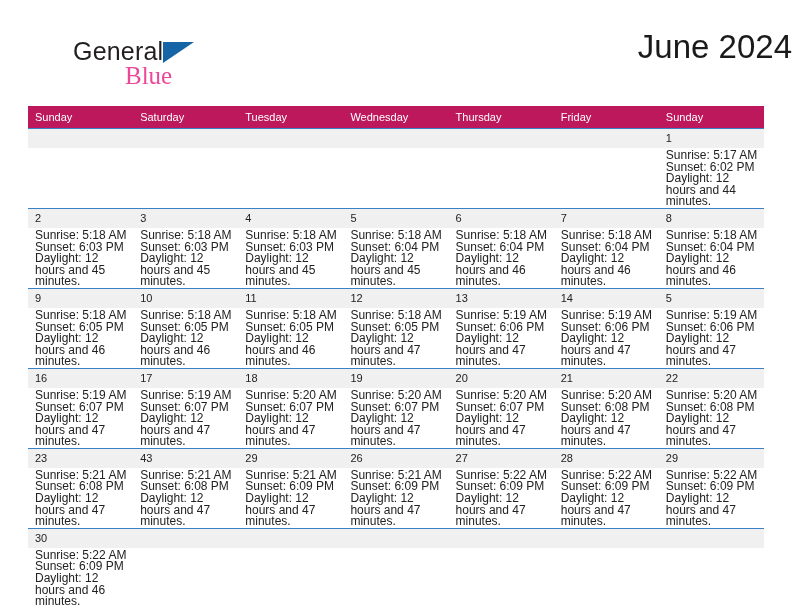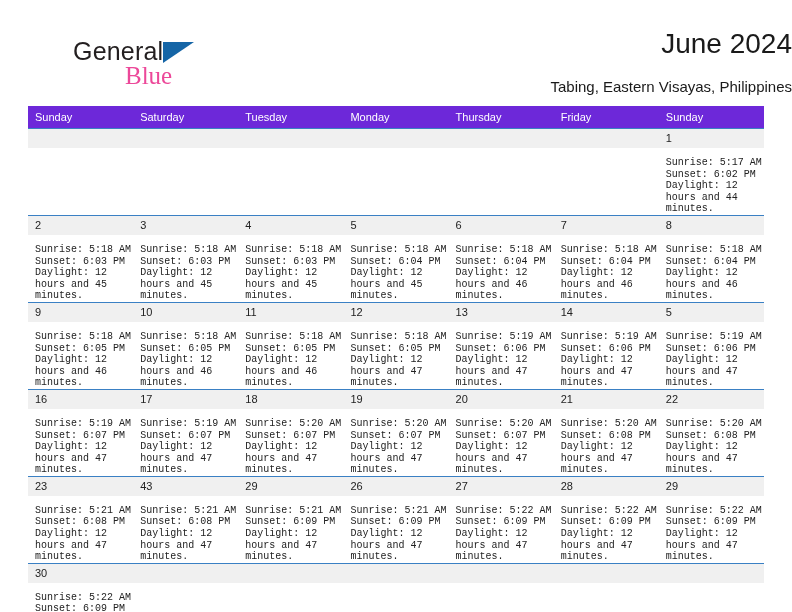--- a/index.html
+++ b/index.html
@@ -60,21 +60,21 @@
     left: 52px;
     top: 25px;
     font-size: 25px;
     color: #ec4899;
     font-family: Liberation Serif, serif;
   }
   .title {
     position: absolute;
     right: 36px;
     top: 28px;
-    font-size: 28px;
+    font-size: 33px;
     color: #1a1a1a;
     text-align: right;
     white-space: nowrap;
   }
   .subtitle {
     position: absolute;
     right: 36px;
     top: 78px;
     font-size: 15px;
     color: #1a1a1a;
@@ -90,21 +90,21 @@
     width: 736px;
   }
   table.cal {
     border-collapse: collapse;
     table-layout: fixed;
     width: 736px;
   }
   table.cal col { width: 105.14px; }
 
   thead th {
-    background: #6d28d9;
+    background: #be185d;
     color: #ffffff;
     font-size: 11px;
     font-weight: normal;
     text-align: left;
     padding: 5px 0 5px 7px;
     height: 12px;
     vertical-align: middle;
     white-space: nowrap;
   }
 
@@ -123,63 +123,61 @@
     font-size: 11px;
     color: #222222;
     padding: 3px 0 3px 7px;
     height: 13px;
     line-height: 13px;
   }
   .daynum.blank {
     color: transparent;
   }
   .info {
-    padding: 9px 4px 0 7px;
-    font-size: 10px;
+    padding: 2px 4px 0 7px;
+    font-size: 12px;
     line-height: 11.6px;
     color: #222222;
-    font-family: Liberation Mono, monospace;
   }
   .info div { white-space: nowrap; }
   .info .wrapline { white-space: normal; }
 </style>
 </head>
 <body>
 
 <div class="page">
 
   <div class="header">
 
     <div class="logo">
       <span class="logo-general">General</span>
       <span class="logo-tri"></span>
       <span class="logo-blue">Blue</span>
     </div>
 
     <div class="title">June 2024</div>
-    <div class="subtitle">Tabing, Eastern Visayas, Philippines</div>
   </div>
 
   <div class="calendar">
     <table class="cal">
       <colgroup>
         <col>
           <col>
           <col>
           <col>
           <col>
           <col>
           <col>
       </colgroup>
       <thead>
         <tr>
           <th>Sunday</th>
           <th>Saturday</th>
           <th>Tuesday</th>
-          <th>Monday</th>
+          <th>Wednesday</th>
           <th>Thursday</th>
           <th>Friday</th>
           <th>Sunday</th>
         </tr>
       </thead>
       <tbody id="cal-body">
           <tr>
             <td class="day empty">
               <div class="daynum blank">&nbsp;</div>
             </td>

